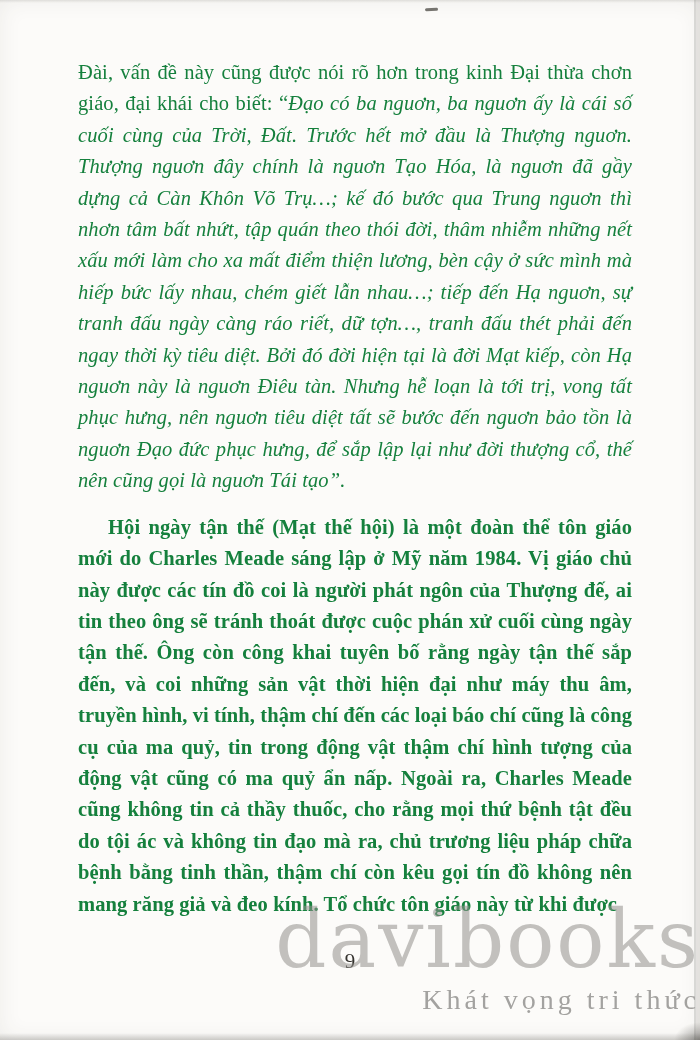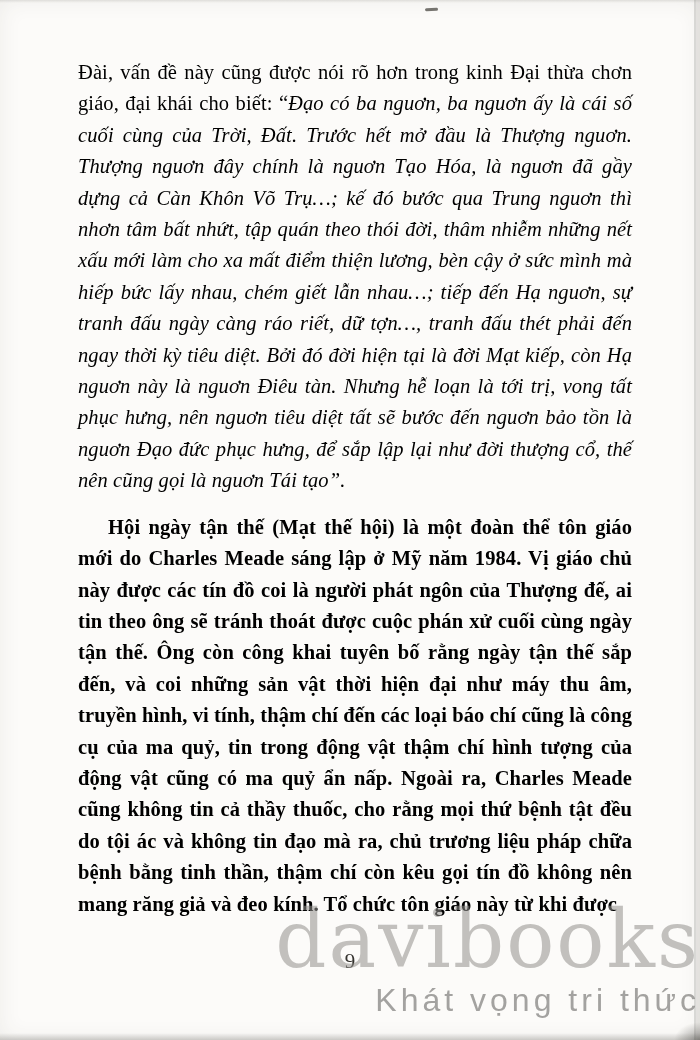--- a/index.html
+++ b/index.html
@@ -41,21 +41,21 @@
     position: absolute; left: 425px; top: 8px; width: 13px; height: 3px;
     background: #55524e; border-radius: 2px; transform: rotate(-2deg);
     opacity: 0.8;
   }
   
   .text-block {
     position: absolute;
     left: 78px;
     top: 57px;
     width: 554px;
-    color: #000000;
+    color: #15803d;
     font-size: 20.5px;
     line-height: 31.4px;
     text-align: justify;
     letter-spacing: 0.1px;
   }
   .para { text-align: justify; }
   .para-2 { margin-top: 15px; text-indent: 30px; font-weight: bold; }
   .italic-quote { font-style: italic; }
   
   .watermark {
@@ -66,22 +66,22 @@
     pointer-events: none;
   }
   .wm-name {
     font-family: "DejaVu Serif", serif;
     font-size: 80px;
     line-height: 84px;
     letter-spacing: 2px;
     color: rgba(146,144,141,0.55);
   }
   .wm-tagline {
-    font-family: Liberation Sans, sans-serif;
-    font-size: 32px;
+    font-family: Liberation Serif, serif;
+    font-size: 28px;
     line-height: 32px;
     margin-top: 2px;
     letter-spacing: 4px;
     color: rgba(134,132,129,0.75);
   }
   .page-number {
     position: absolute;
     left: 0; top: 949px;
     width: 700px;
     text-align: center;

